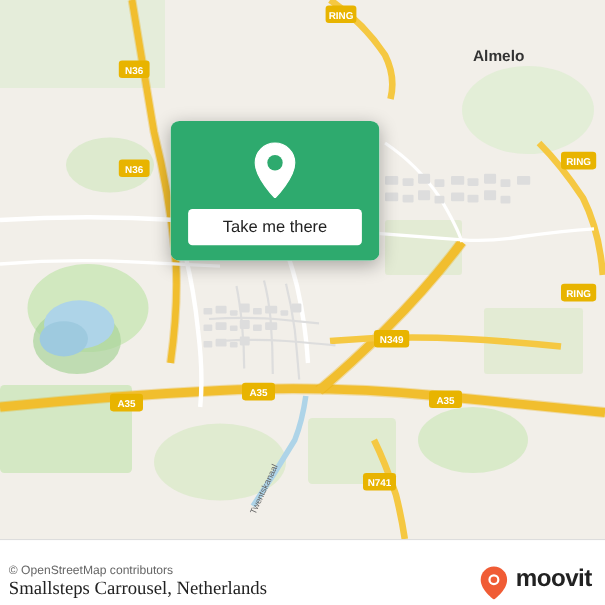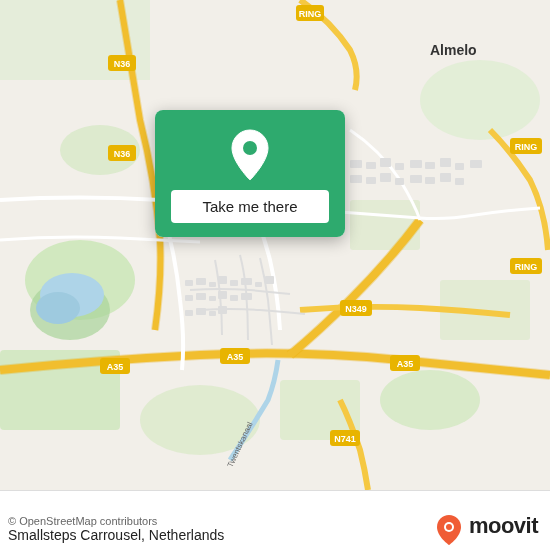--- a/index.html
+++ b/index.html
@@ -84,23 +84,24 @@
       display: flex;
       flex-direction: column;
     }
 
     #copyright-text {
       font-size: 11px;
       color: #666;
     }
 
     #location-name {
-      font-size: 14px;
+      font-size: 17px;
       color: #222;
       font-weight: 400;
+      font-family: Liberation Serif, serif;
     }
 
     #moovit-logo {
       display: flex;
       gap: 4px;
     }
 
     #moovit-icon {
       width: 32px;
       height: 32px;

